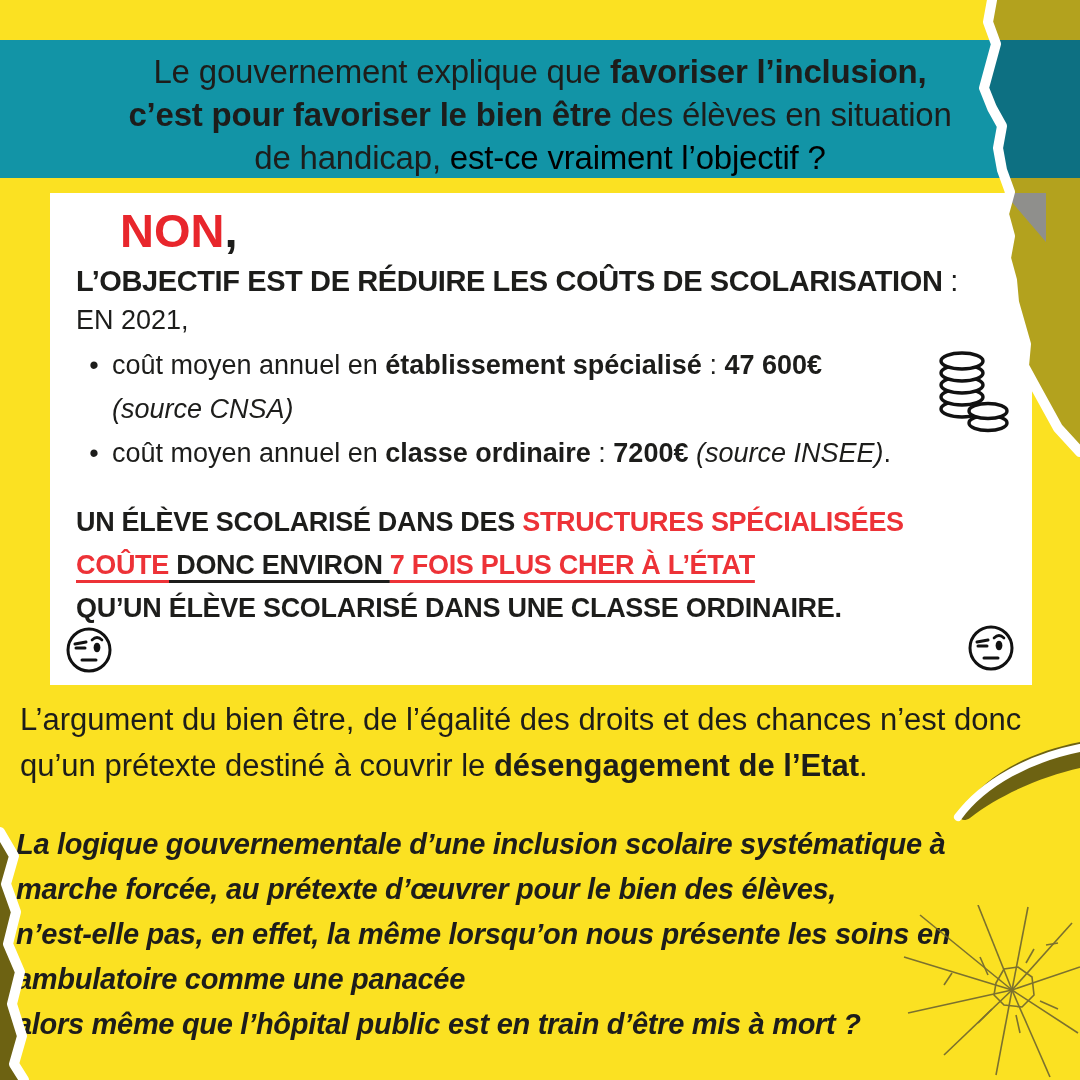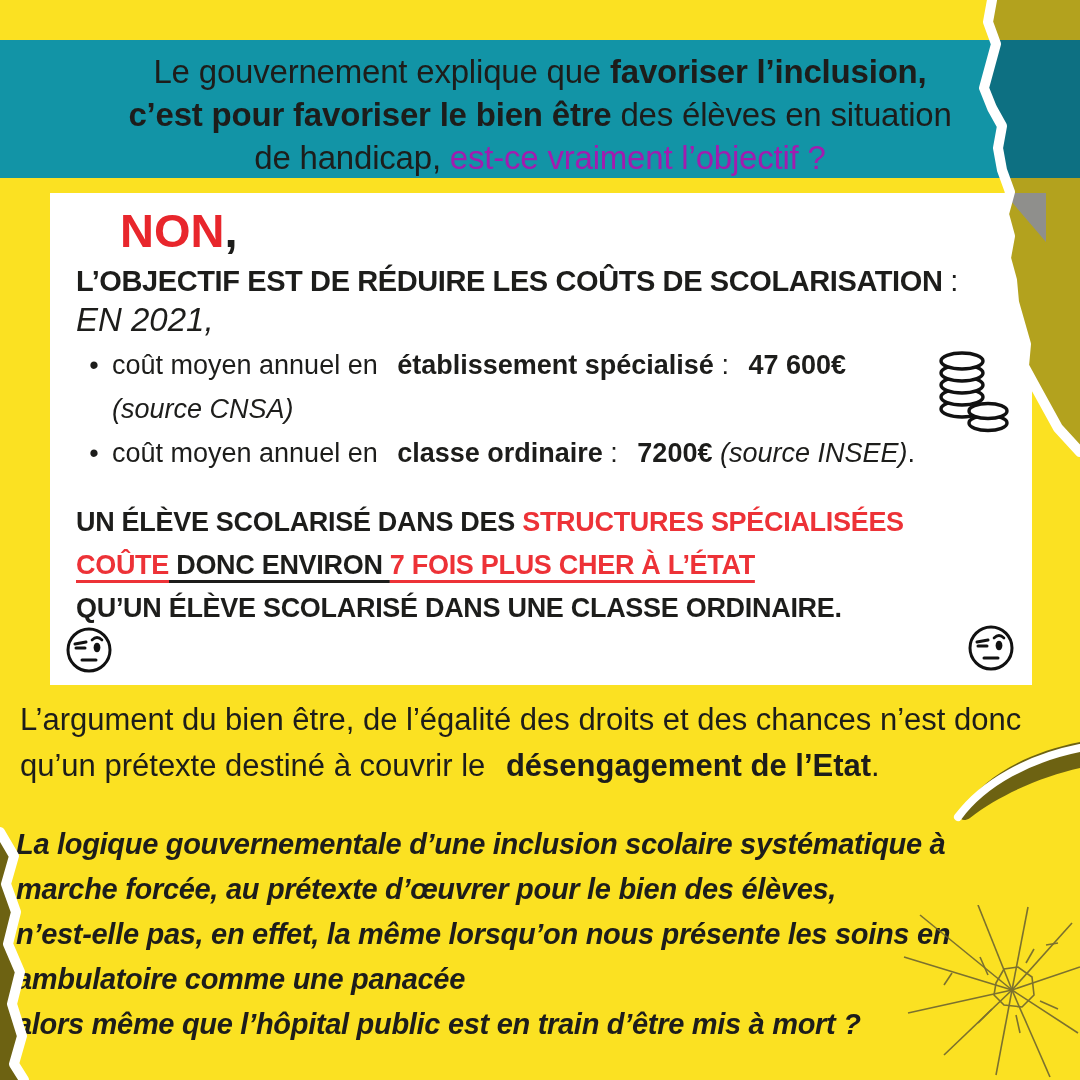--- a/index.html
+++ b/index.html
@@ -8,38 +8,38 @@
     background:#FBE122;color:#1d1d1b;
     font-family:"Liberation Sans",sans-serif;
   }
   
   .teal-band{position:absolute;left:0;top:40px;width:1080px;height:138px;background:#1294A6;}
   .header-text{
     position:absolute;left:0;top:50px;width:1080px;
     text-align:center;font-size:33px;line-height:43px;letter-spacing:-0.2px;color:#1d1d1b;
   }
   .header-text .bold{font-weight:bold;}
-  .header-text .white{color:#a21caf;}
+  .header-text .white{color:#000000;}
   .hline{display:block;}
   
   .card{
     position:absolute;left:50px;top:193px;width:982px;height:492px;
     background:#ffffff;box-sizing:border-box;
   }
   .card-inner{padding:8px 26px 0 26px;}
   .non-line{font-size:47px;line-height:60px;font-weight:bold;}
   .non{color:#E8262C;margin-left:44px;}
   .objective{font-size:29px;line-height:40px;font-weight:bold;letter-spacing:-0.4px;}
   .objective .colon{font-weight:normal;}
-  .year{font-size:33px;line-height:38px;font-style:italic;}
+  .year{font-size:27px;line-height:38px;}
   .bullets{margin-top:4px;}
   .bullet-row{display:flex;font-size:27px;line-height:44px;}
   .bullet-dot{flex:0 0 36px;text-align:center;}
   .bullet-text{flex:1;}
-  .b{font-weight:bold;margin-left:12px;}
+  .b{font-weight:bold;}
   .src{font-style:italic;}
   .statement{
     margin-top:26px;font-weight:bold;
     font-size:27px;line-height:43px;letter-spacing:-0.3px;
   }
   .red{color:#ED3237;}
   .u{text-decoration:underline;text-decoration-thickness:3px;text-underline-offset:6px;}
   
   .coins{position:absolute;left:885px;top:156px;width:74px;height:86px;}
   .face{position:absolute;width:50px;height:50px;}

